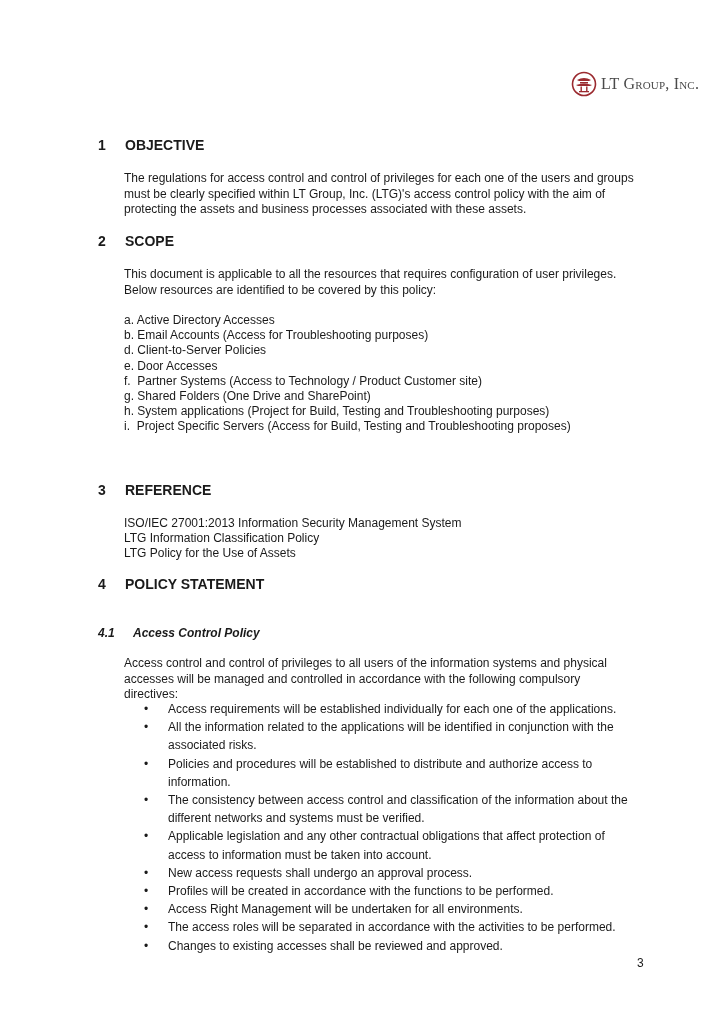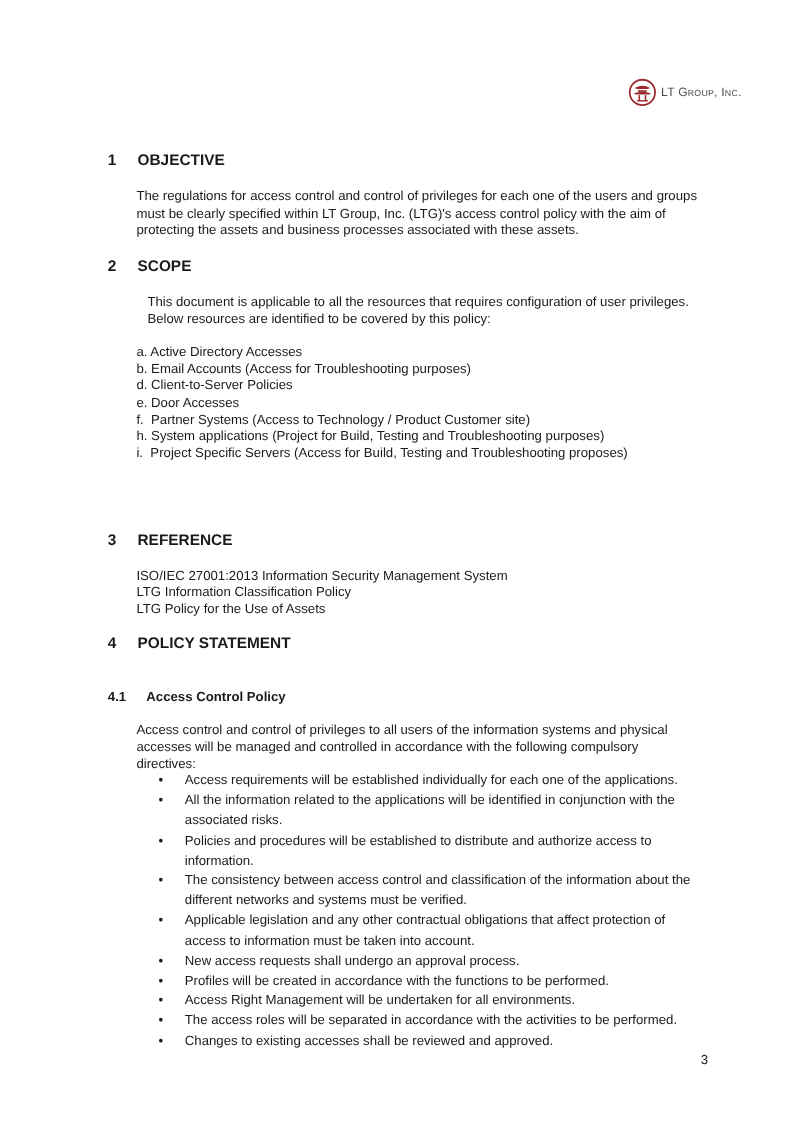--- a/index.html
+++ b/index.html
@@ -3,26 +3,26 @@
   <meta charset="utf-8">
   <style>
     html, body { margin: 0; padding: 0; background: #ffffff; }
     body {
       width: 724px; height: 1024px; position: relative; overflow: hidden;
       font-family: "Liberation Sans", sans-serif; color: #1a1a1a;
     }
     .logo { position: absolute; left: 571px; top: 71px; display: flex; align-items: center; }
     .logo svg { width: 26px; height: 26px; }
     .logo-text {
-      font-family: Liberation Sans, sans-serif; font-size: 11px; color: #4a4a4a;
+      font-family: Liberation Serif, serif; font-size: 16px; color: #4a4a4a;
       margin-left: 4px; letter-spacing: 0.2px; font-variant: small-caps;
     }
     .h1 { position: absolute; left: 98px; font-weight: bold; font-size: 14px; display: flex; }
     .h1 .num { width: 27px; }
-    .h2 { position: absolute; left: 98px; font-weight: bold; font-size: 12px; display: flex; }
+    .h2 { position: absolute; left: 98px; font-weight: bold; font-style: italic; font-size: 12px; display: flex; }
     .h2 .num { width: 35px; }
     .para { position: absolute; left: 124px; width: 510px; font-size: 12px; line-height: 15.5px; }
     .list { position: absolute; left: 124px; font-size: 12px; line-height: 15.2px; margin: 0; padding: 0; list-style: none; }
     .bullets { position: absolute; left: 144px; width: 494px; font-size: 12px; line-height: 18.2px; margin: 0; padding: 0; list-style: none; }
     .bullets li { position: relative; padding-left: 24px; }
     .bullets li .dot { position: absolute; left: 0; top: 0; font-size: 12px; }
     .page-num { position: absolute; left: 637px; top: 956px; font-size: 12px; }
   </style>
 </head>
 <body>
@@ -43,27 +43,28 @@
 <div class="h1" style="top:137px;">
   <span class="num">1</span>
   <span>OBJECTIVE</span>
 </div>
 <div class="para" style="top:171px;">The regulations for access control and control of privileges for each one of the users and groups must be clearly specified within LT Group, Inc. (LTG)'s access control policy with the aim of protecting the assets and business processes associated with these assets.</div>
 
 <div class="h1" style="top:233px;">
   <span class="num">2</span>
   <span>SCOPE</span>
 </div>
-<div class="para" style="top:267px;margin-left:10px;">This document is applicable to all the resources that requires configuration of user privileges. Below resources are identified to be covered by this policy:</div>
+<div class="para" style="top:267px;">This document is applicable to all the resources that requires configuration of user privileges. Below resources are identified to be covered by this policy:</div>
 <ul class="list" style="top:313px;">
   <li>a. Active Directory Accesses</li>
   <li>b. Email Accounts (Access for Troubleshooting purposes)</li>
   <li>d. Client-to-Server Policies</li>
   <li>e. Door Accesses</li>
   <li style="white-space:pre;">f.  Partner Systems (Access to Technology / Product Customer site)</li>
+  <li>g. Shared Folders (One Drive and SharePoint)</li>
   <li>h. System applications (Project for Build, Testing and Troubleshooting purposes)</li>
   <li style="white-space:pre;">i.  Project Specific Servers (Access for Build, Testing and Troubleshooting proposes)</li>
 </ul>
 
 <div class="h1" style="top:482px;">
   <span class="num">3</span>
   <span>REFERENCE</span>
 </div>
 <ul class="list" style="top:516px;">
   <li>ISO/IEC 27001:2013 Information Security Management System</li>

